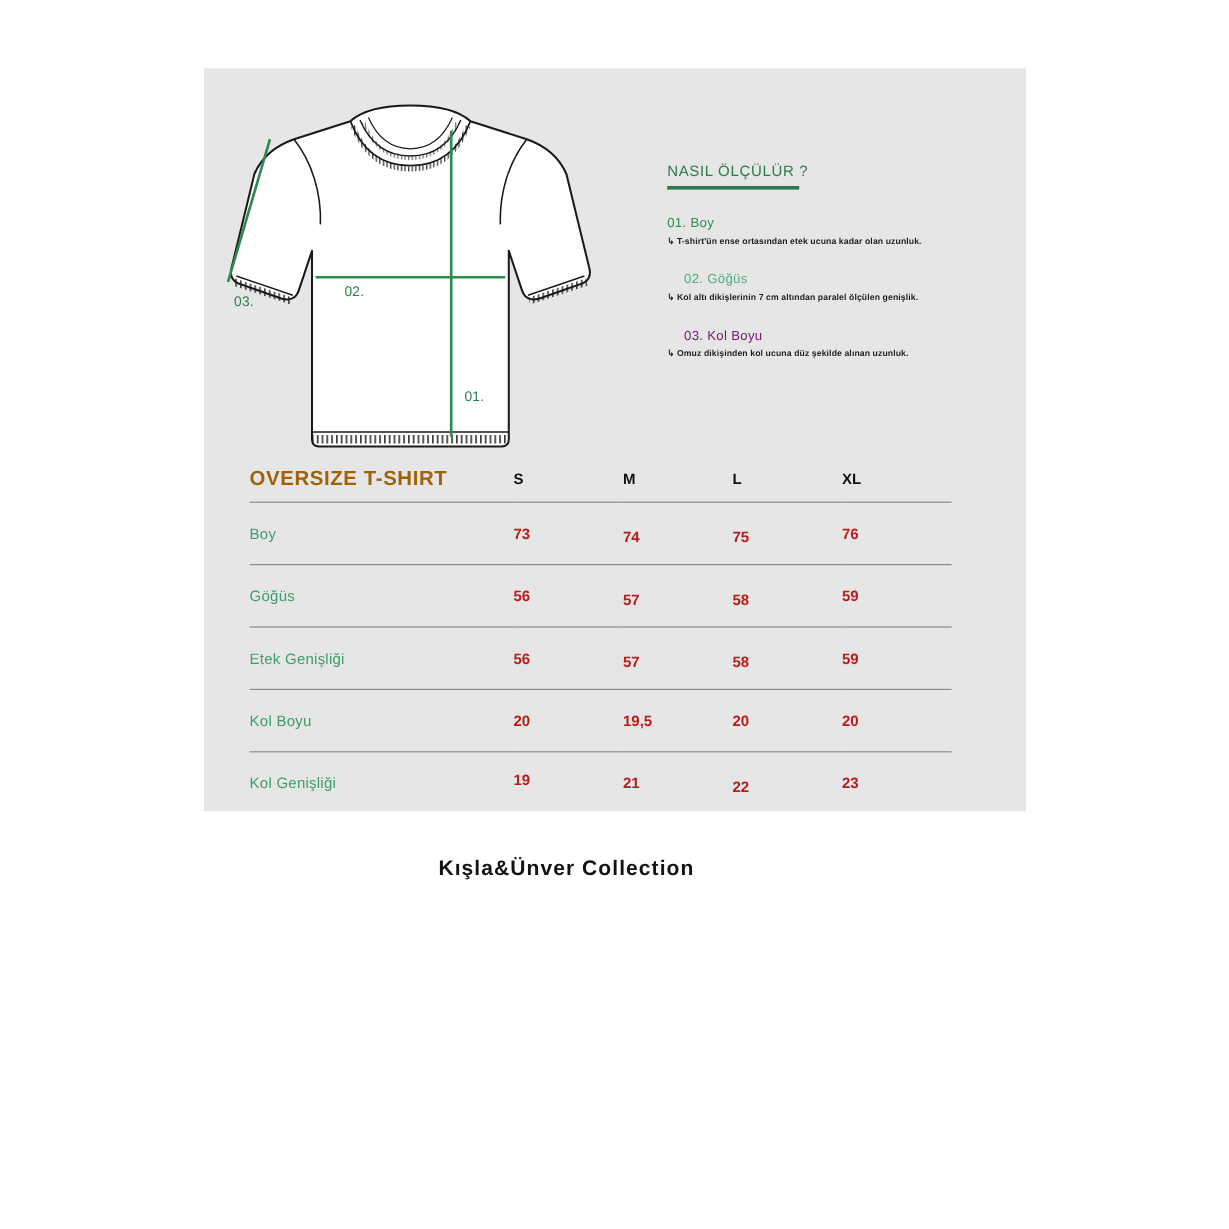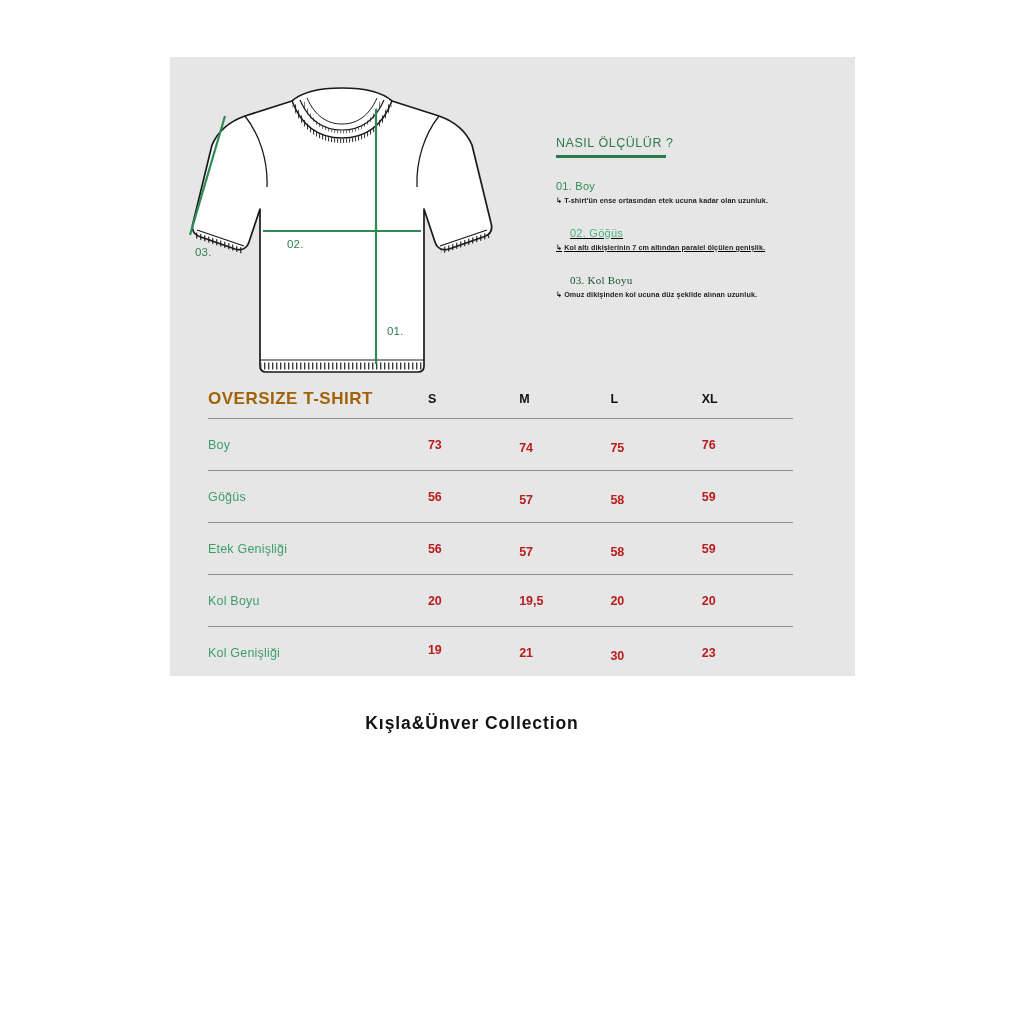--- a/index.html
+++ b/index.html
@@ -76,22 +76,22 @@
   .measure-desc {
     font-size: 7.2px;
     color: #1d1d1d;
     letter-spacing: .1px;
     font-weight: bold;
     line-height: 1.3;
   }
   .measure-desc .arrow { margin-right: 2px; }
   #block-1 .measure-label { color: #2f8a52; padding-left: 0; }
   #block-2 .measure-label { color: #4caf7d; padding-left: 14px; }
-  #block-3 .measure-label { color: #14532d; padding-left: 14px; font-family: Liberation Serif, serif; }
-  #block-2 { margin-top: 22px; text-decoration: underline; }
+  #block-3 .measure-label { color: #701a75; padding-left: 14px; }
+  #block-2 { margin-top: 22px; }
   #block-3 { margin-top: 22px; }
 
   
   #size-table {
     position: absolute;
     left: 38px;
     top: 323px;
     width: 585px;
     border-collapse: collapse;
   }
@@ -283,20 +283,20 @@
         <td class="td-name">Kol Boyu</td>
         <td class="td-val">20</td>
         <td class="td-val">19,5</td>
         <td class="td-val">20</td>
         <td class="td-val">20</td>
       </tr>
       <tr>
         <td class="td-name">Kol Genişliği</td>
         <td class="td-val v-up">19</td>
         <td class="td-val">21</td>
-        <td class="td-val v-down">30</td>
+        <td class="td-val v-down">22</td>
         <td class="td-val">23</td>
       </tr>
     </tbody>
   </table>
 </div>
 
 <div id="caption">Kışla&amp;Ünver Collection</div>
 
 </body></html>

